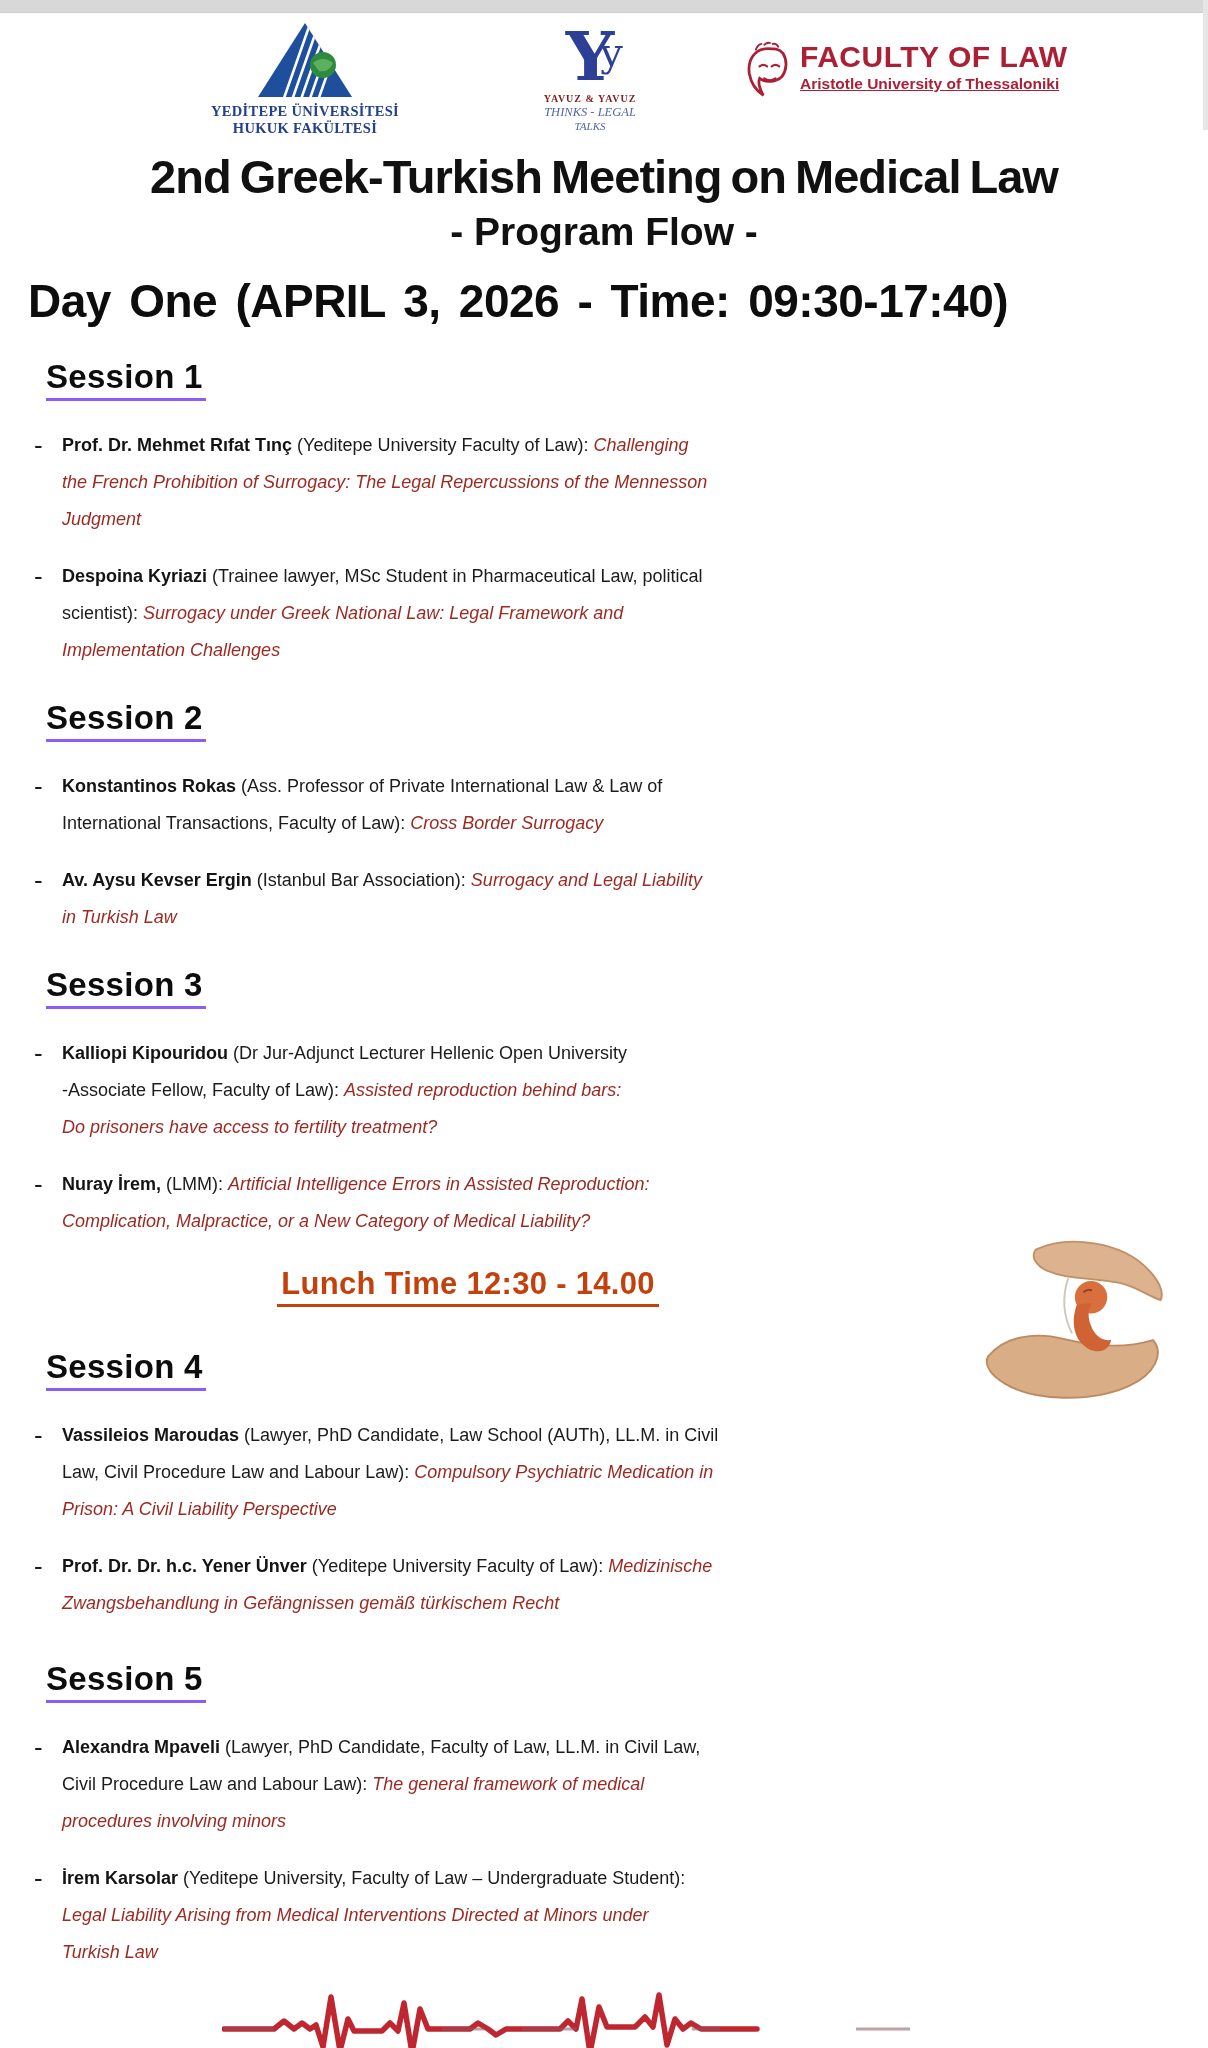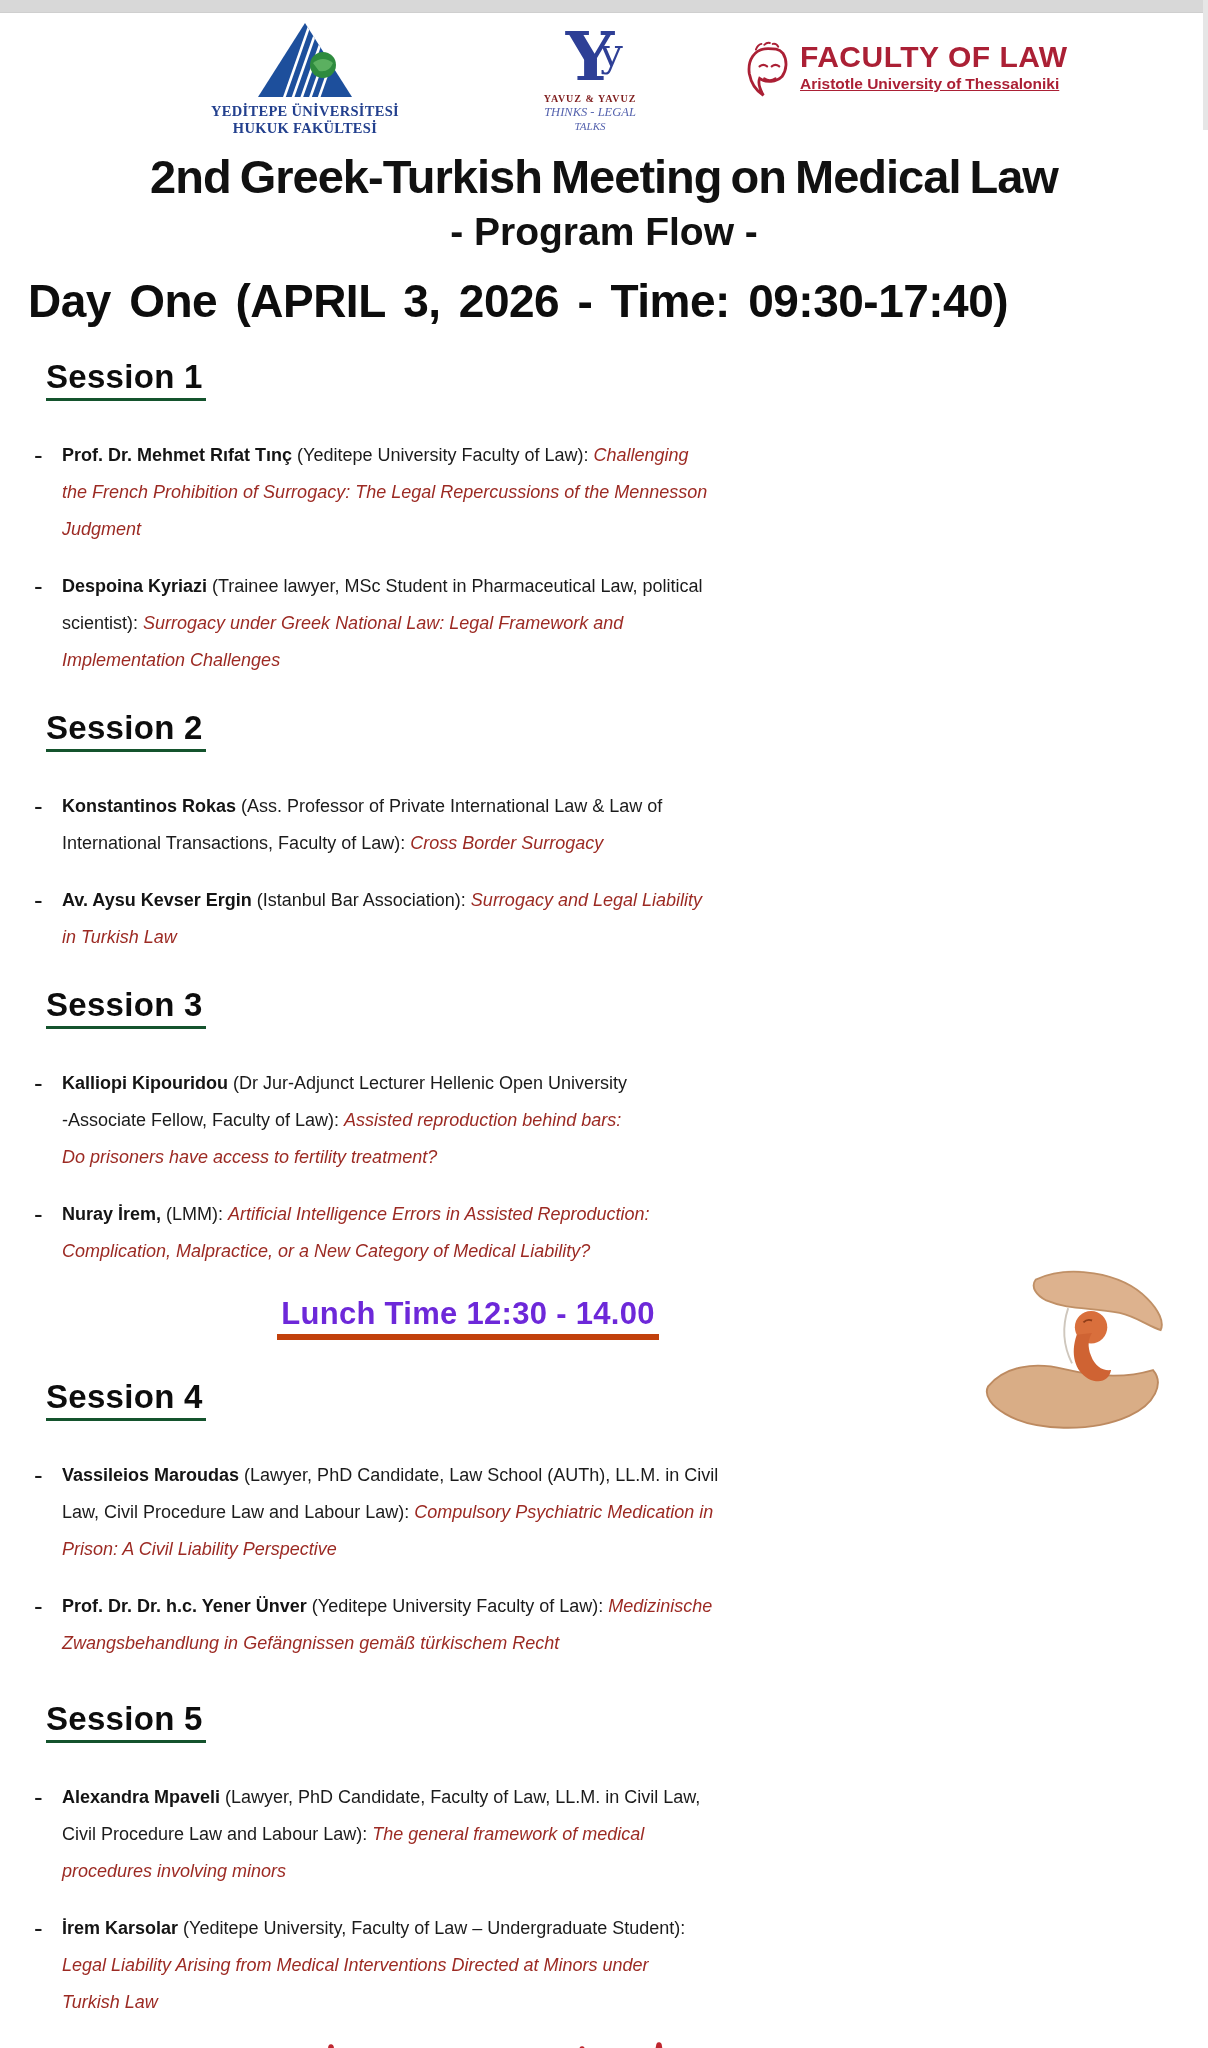--- a/index.html
+++ b/index.html
@@ -23,35 +23,35 @@
   .yavuz-line1{font-family:"Liberation Serif",serif;font-weight:700;color:#7f1d1d;font-size:10px;letter-spacing:1px;}
   .yavuz-line2{font-family:"Liberation Serif",serif;font-style:italic;color:#5563ae;font-size:12.5px;margin-top:1px;}
   .yavuz-line3{font-family:"Liberation Serif",serif;font-style:italic;color:#5563ae;font-size:11px;}
   .auth-text1{color:#ab2035;font-weight:700;font-size:30px;letter-spacing:.5px;line-height:32px;}
   .auth-text2{color:#ab2035;font-weight:700;font-size:15.5px;margin-top:2px;text-decoration:underline;}
 
   
   .main-title{text-align:center;font-size:47px;font-weight:700;letter-spacing:-1px;word-spacing:-3px;margin-top:14px;color:#111;}
   .sub-title{text-align:center;font-size:39px;font-weight:700;margin-top:6px;color:#111;}
   .day-heading{font-size:46px;font-weight:700;margin:20px 0 0 28px;letter-spacing:-.5px;word-spacing:6px;color:#0d0d0d;}
-  .session-h{display:inline-block;font-size:33px;font-weight:700;color:#0d0d0d;border-bottom:3px solid #14532d;padding:0 3px 2px 0;margin:30px 0 16px 46px;letter-spacing:.3px;}
+  .session-h{display:inline-block;font-size:33px;font-weight:700;color:#0d0d0d;border-bottom:3px solid #8b5cf6;padding:0 3px 2px 0;margin:30px 0 6px 46px;letter-spacing:.3px;}
   .session{display:block;}
 
   
   .item{display:flex;margin:20px 40px 0 34px;}
   .dash{flex:none;width:28px;font-size:26px;line-height:37px;color:#1b1b1b;}
   .itxt{flex:1;font-size:18px;line-height:37px;white-space:pre-line;max-width:1104px;}
   .sp-name{font-weight:700;color:#141414;}
   .sp-aff{color:#1b1b1b;}
   .sp-talk{font-style:italic;color:#9c2a23;}
 
   
   .lunch-row{position:relative;margin-top:26px;height:52px;}
   .lunch-center{text-align:center;padding-right:272px;}
-  .lunch-h{display:inline-block;font-size:31px;font-weight:700;color:#6d28d9;border-bottom:6px solid #c2410c;padding:0 4px 2px 4px;letter-spacing:.3px;}
+  .lunch-h{display:inline-block;font-size:31px;font-weight:700;color:#c2410c;border-bottom:3px solid #c2410c;padding:0 4px 2px 4px;letter-spacing:.3px;}
   .hands{position:absolute;right:38px;top:-26px;width:196px;height:162px;}
 
   
   .ekg-wrap{margin:12px 0 0 222px;width:700px;}
 </style>
 </head>
 <body>
 
 <div class="topbar"></div>
 <div class="edge-right"></div>

